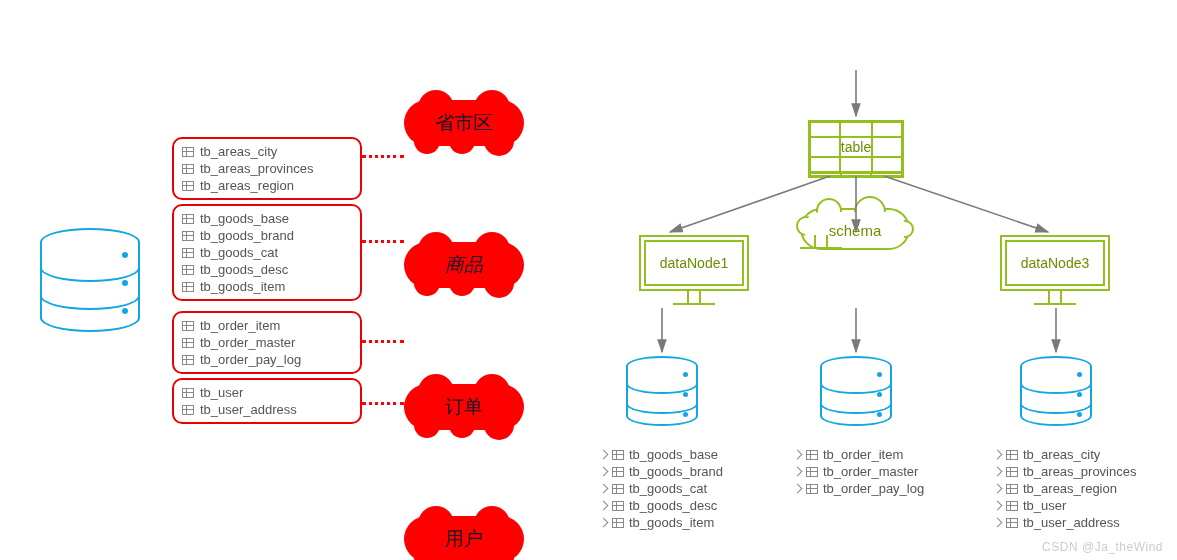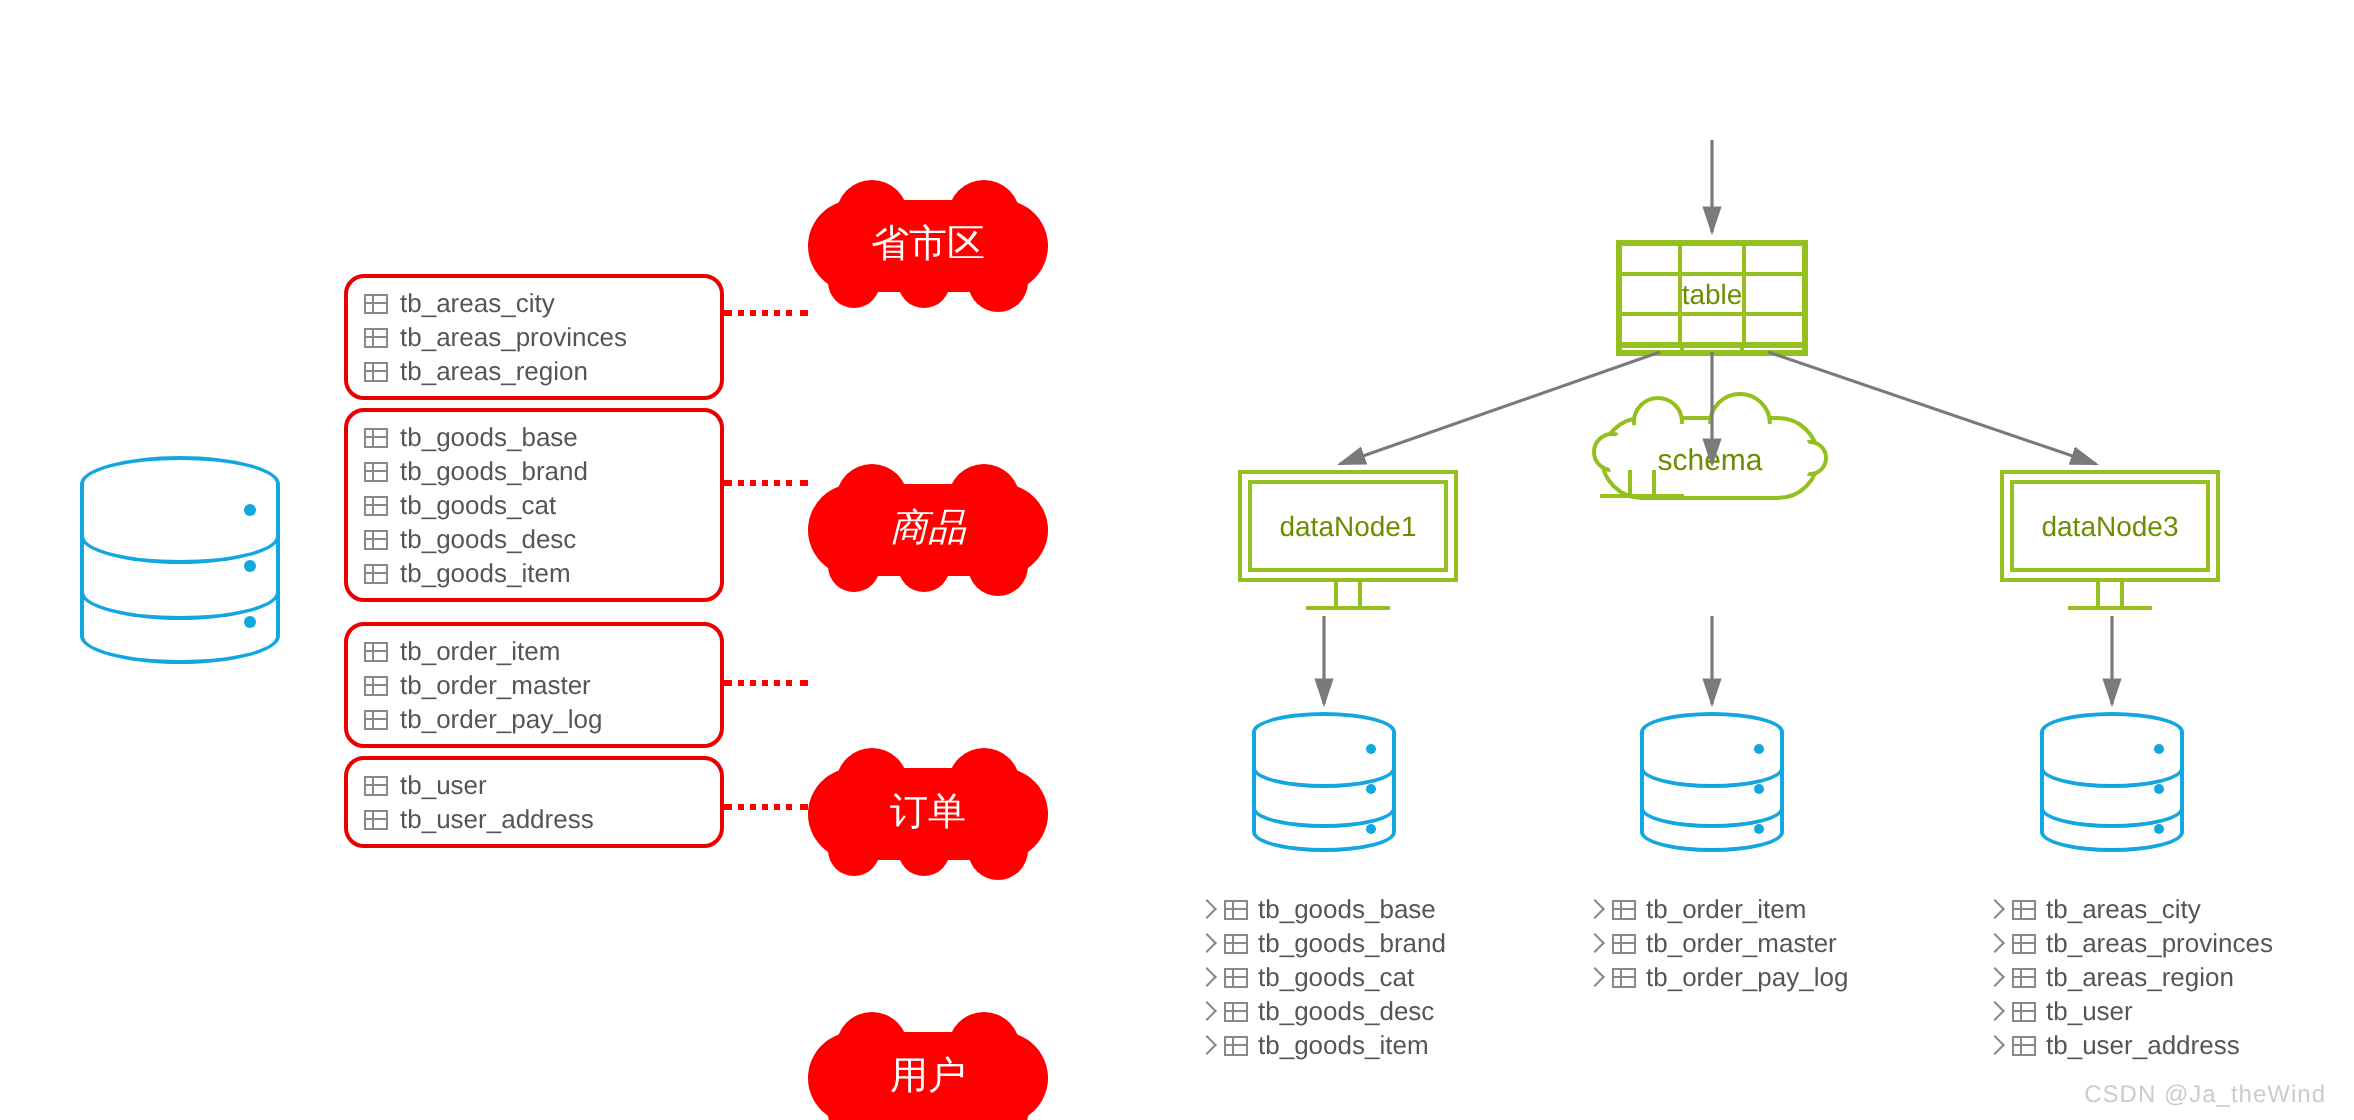--- a/index.html
+++ b/index.html
@@ -25,21 +25,21 @@
   
   .tgroup { border: 2px solid #ea0000; border-radius: 10px; background: #fff; padding: 4px 8px; }
   .trow { display: flex; align-items: center; gap: 6px; padding: 1px 0; color: #555; }
   .ticon { width: 12px; height: 10px; border: 1px solid #888; position: relative; flex: none; background: #fff; }
   .ticon::before, .ticon::after { content:""; position:absolute; background:#888; }
   .ticon::before { left:0; right:0; top:3px; height:1px; }
   .ticon::after  { left:3px; top:0; bottom:0; width:1px; }
 
   
   .cloud-red {
-    width: 120px; height: 46px; background: #ff0000; color: #ffffff; text-align: center;
+    width: 120px; height: 46px; background: #ff0000; color: #0f172a; text-align: center;
     line-height: 46px; font-size: 19px; border-radius: 40px; position: relative;
   }
   .cloud-red::before, .cloud-red::after {
     content:""; position:absolute; background:#ff0000; border-radius:50%; width:36px; height:36px; top:-10px;
   }
   .cloud-red::before { left:14px; }
   .cloud-red::after  { right:14px; }
   .cloud-red .bump { position:absolute; background:#ff0000; border-radius:50%; width:26px; height:26px; bottom:-8px; }
   .cloud-red .b1 { left:10px; } .cloud-red .b2 { left:45px; } .cloud-red .b3 { right:10px; width:30px; height:30px; bottom:-10px; }
 
@@ -214,21 +214,21 @@
   <div style="border:1px solid #93c01f"></div>
     <div style="border:1px solid #93c01f; display:flex; align-items:center; justify-content:center;">
       <span>table</span>
     </div>
     <div style="border:1px solid #93c01f"></div>
   <div style="border:1px solid #93c01f"></div>
     <div style="border:1px solid #93c01f"></div>
     <div style="border:1px solid #93c01f"></div>
 </div>
 
-<div class="abs" style="left:619px; top:235px;">
+<div class="abs" style="left:639px; top:235px;">
   <div class="monitor">
       <div class="outer">
         <div class="screen">
           <span>dataNode1</span>
         </div>
       </div>
     </div>
   <div class="stand" style="width:14px;height:12px;border-left:2px solid #93c01f;border-right:2px solid #93c01f;margin:0 auto;"></div>
   <div style="width:42px;border-top:2px solid #93c01f;margin:0 auto;"></div>
 </div>

